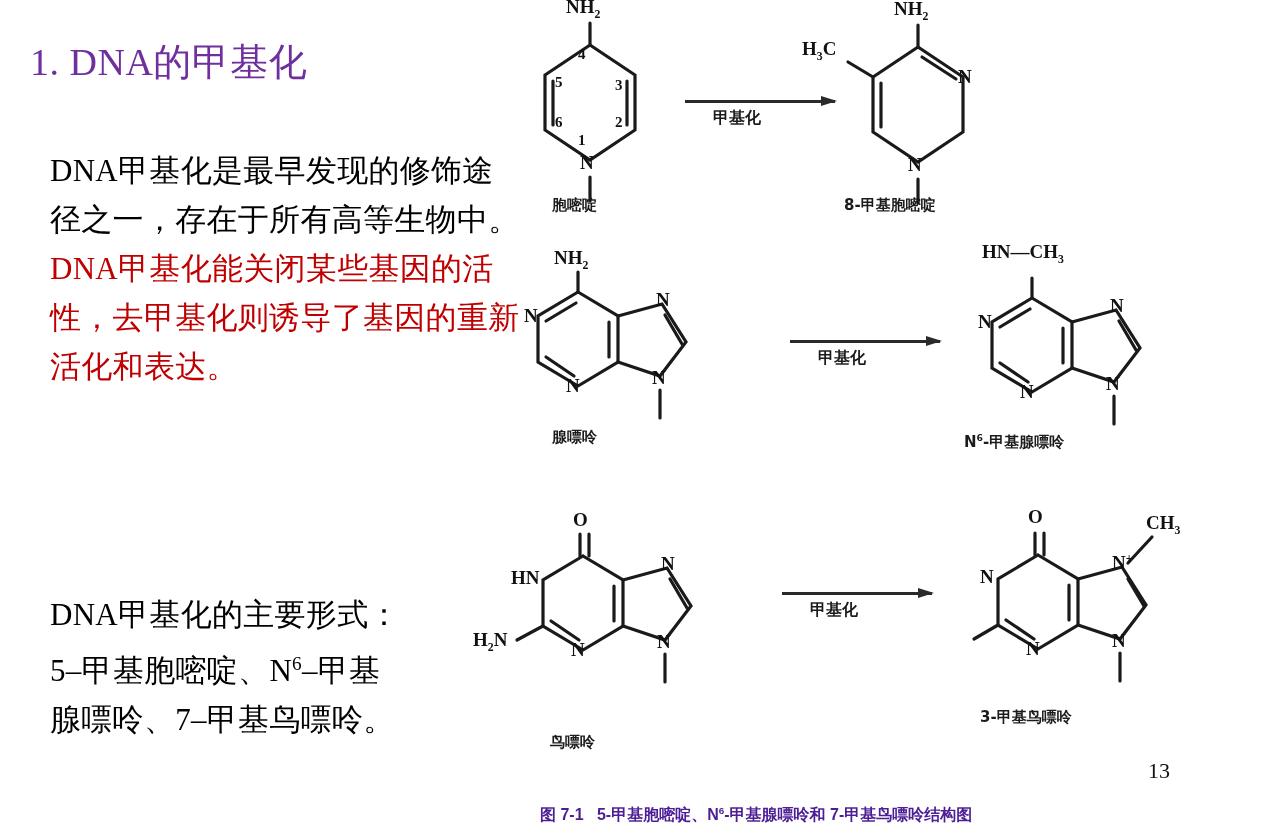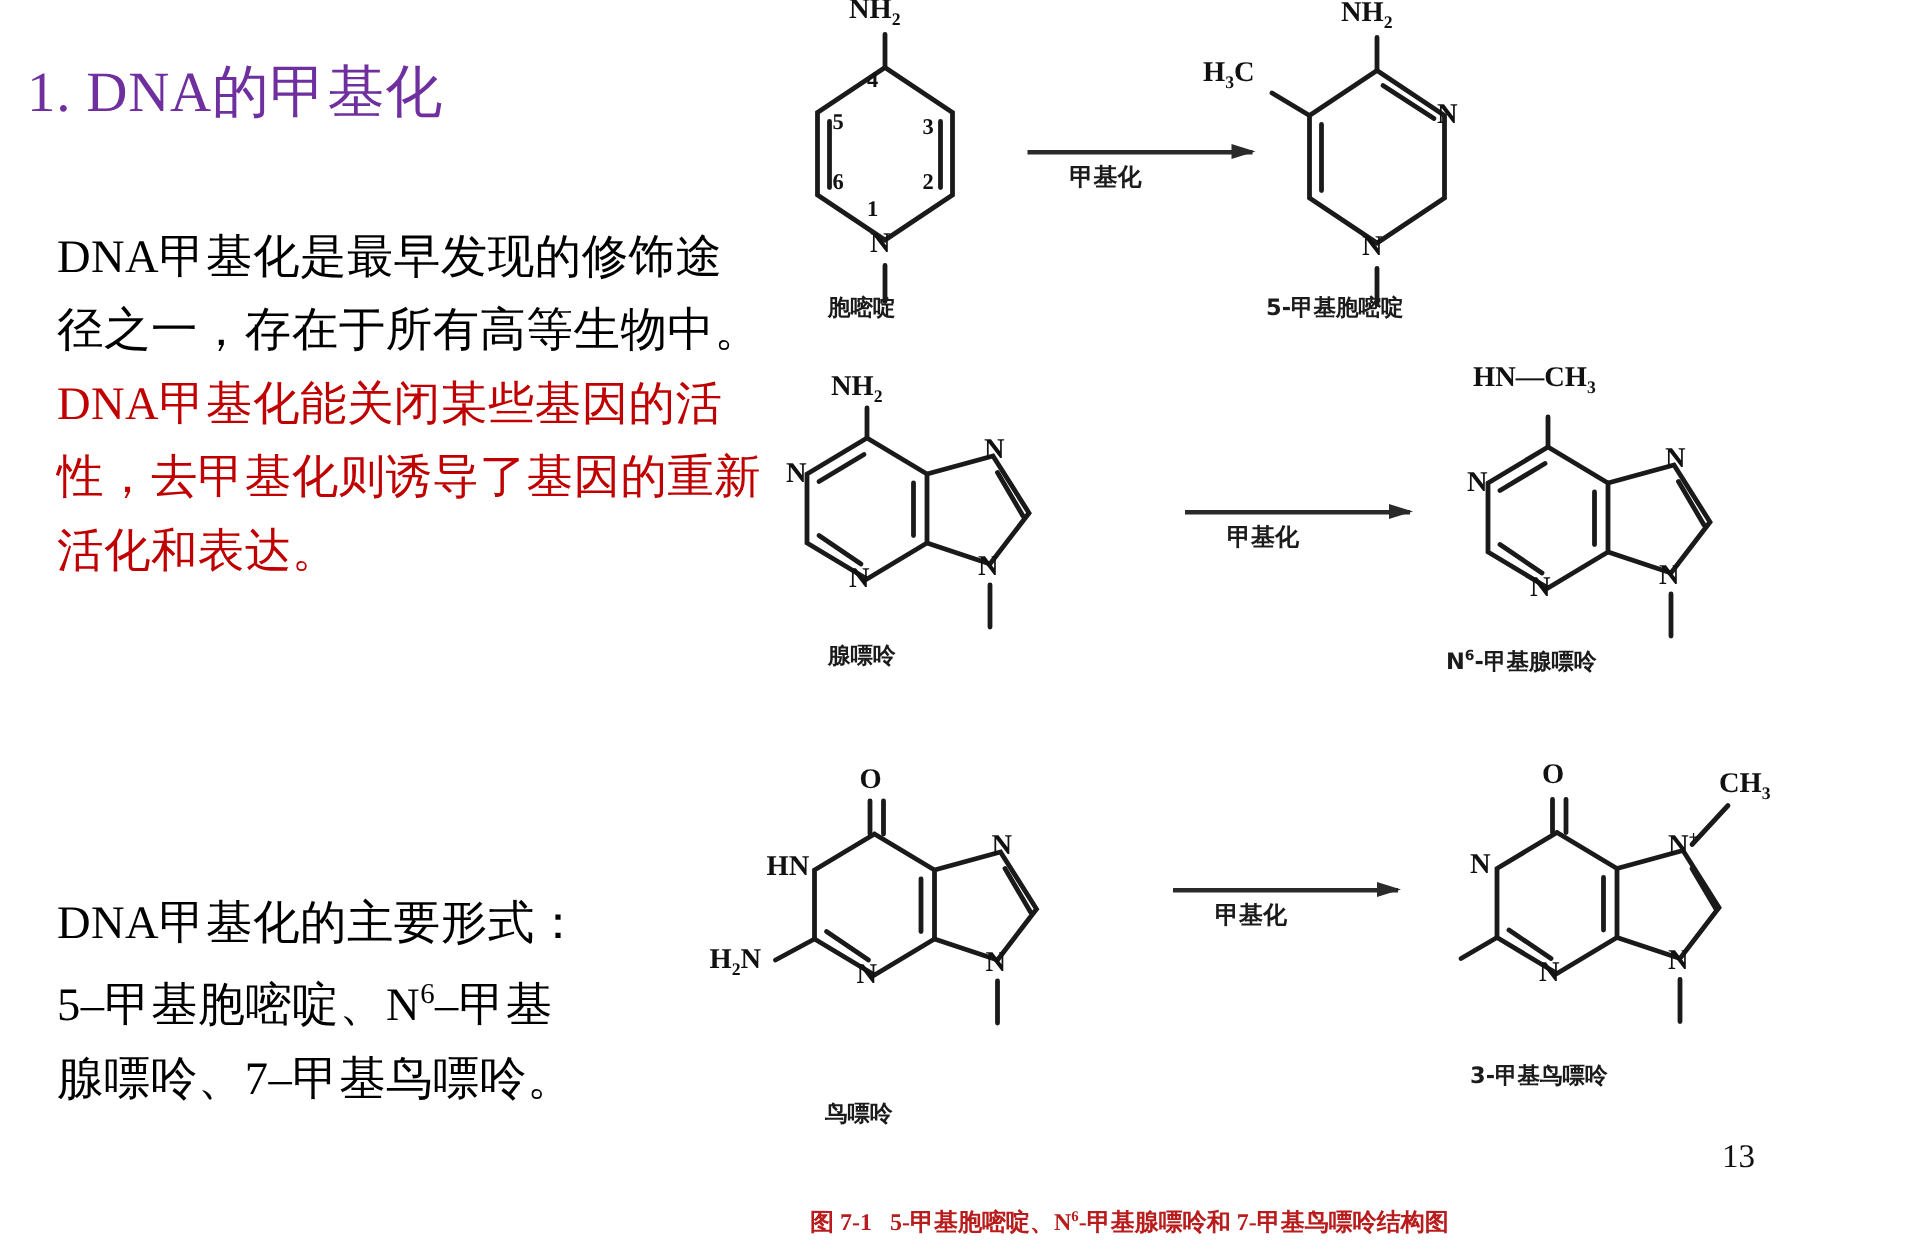--- a/index.html
+++ b/index.html
@@ -6,21 +6,21 @@
   html,body{margin:0;padding:0;}
   body{
     width:1280px;height:837px;
     background:#ffffff;
     font-family:"Liberation Serif","DejaVu Serif",serif;
     overflow:hidden;position:relative;
   }
   #slide{position:relative;width:1280px;height:837px;}
 
   
-  .left-col{position:absolute;left:0;top:0;width:520px;height:659px;}
+  .left-col{position:absolute;left:12px;top:0;width:520px;height:659px;}
 
   .slide-title{
     position:absolute;left:18px;top:42px;
     font-size:38px;line-height:1.1;
     color:#6f2f9f;
     font-family:"Liberation Serif","DejaVu Serif",serif;
     white-space:nowrap;letter-spacing:0.5px;
   }
 
   .body-block{
@@ -64,22 +64,22 @@
     border-bottom:5.5px solid transparent;
   }
   .arrow-label{
     position:absolute;top:8px;left:28px;
     font-family:"DejaVu Sans","Liberation Sans",sans-serif;
     font-weight:bold;font-size:16px;color:#1b1b1b;white-space:nowrap;
   }
 
   .fig-caption{
     position:absolute;left:540px;top:805px;
-    font-family:Liberation Serif, serif;
-    font-weight:bold;font-size:16px;color:#b91c1c;white-space:nowrap;
+    font-family:Liberation Sans, sans-serif;
+    font-weight:bold;font-size:16px;color:#4c1d95;white-space:nowrap;
   }
   .page-num{
     position:absolute;left:1148px;top:758px;
     font-family:"Liberation Serif","DejaVu Serif",serif;
     font-size:22px;color:#111;
   }
   sup{font-size:0.62em;vertical-align:super;}
   sub{font-size:0.62em;vertical-align:sub;}
 </style>
 </head>
@@ -148,21 +148,21 @@
           <line x1="43" y1="72" x2="18" y2="57"></line>
 
           <line x1="88" y1="174" x2="88" y2="198"></line>
         </g>
       </svg>
       <div class="atom" style="left:64px;top:-6px;">NH<sub>2</sub></div>
       <div class="atom" style="left:-28px;top:34px;">H<sub>3</sub>C</div>
       <div class="atom" style="left:128px;top:62px;">N</div>
       <div class="atom" style="left:78px;top:150px;">N</div>
     </div>
-    <div class="cap" style="left:344px;top:196px;">5-甲基胞嘧啶</div>
+    <div class="cap" style="left:344px;top:196px;">8-甲基胞嘧啶</div>
 
     <div class="struct" style="left:10px;top:258px;width:220px;height:190px;">
       <svg width="220" height="190" viewBox="0 0 220 190">
         <g stroke="#1a1a1a" stroke-width="3.2" fill="none" stroke-linecap="round">
 
           <polyline points="68,34 28,58 28,104 68,128 108,104 108,58 68,34"></polyline>
 
           <line x1="66" y1="45" x2="36" y2="63"></line>
 
           <line x1="36" y1="99" x2="64" y2="118"></line>

